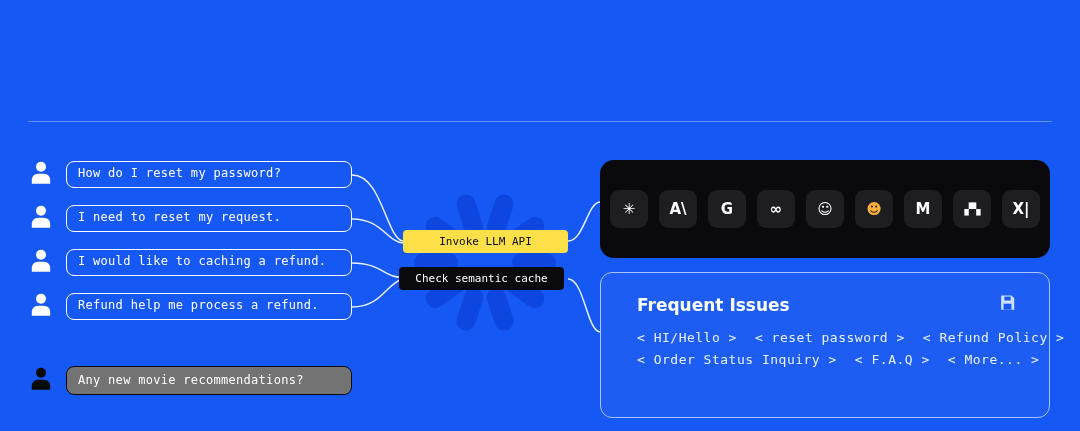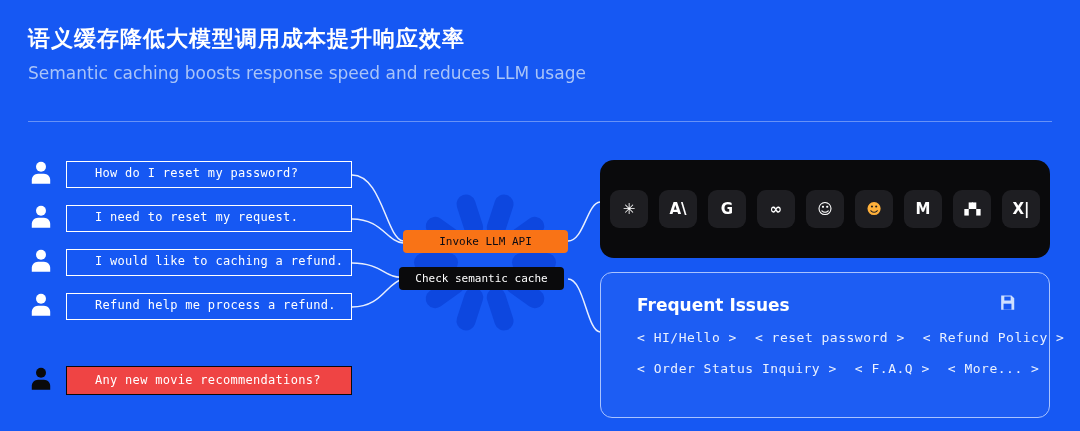--- a/index.html
+++ b/index.html
@@ -31,62 +31,58 @@
 
   .connectors{position:absolute;left:0;top:0;z-index:2;pointer-events:none;}
 
   
   .person{position:absolute;left:28px;width:26px;height:26px;z-index:3;}
   .person svg{width:26px;height:26px;fill:#ffffff;}
   .person.dark svg{fill:#0A0A0A;}
   .pi1{top:160px}.pi2{top:204px}.pi3{top:248px}.pi4{top:292px}.pi5{top:366px}
 
   .bubble{position:absolute;left:66px;box-sizing:border-box;width:286px;height:27px;
-    border:1.6px solid #ffffff;border-radius:0;background:transparent;color:#ffffff;
+    border:1.6px solid #ffffff;border-radius:8px;background:transparent;color:#ffffff;
     font-family:"DejaVu Sans Mono","Liberation Mono",monospace;font-size:12px;line-height:23px;
-    padding:0 28px;letter-spacing:0.3px;z-index:3;white-space:nowrap;}
+    padding:0 11px;letter-spacing:0.3px;z-index:3;white-space:nowrap;}
   .q1{top:161px}.q2{top:205px}.q3{top:249px}.q4{top:293px}
-  .bubble.dark{top:366px;height:29px;line-height:26px;background:#ef4444;border-color:#0A0A0A;}
+  .bubble.dark{top:366px;height:29px;line-height:26px;background:#737373;border-color:#0A0A0A;}
 
   
   .btn{position:absolute;box-sizing:border-box;width:165px;height:23px;border-radius:4px;
     font-family:"DejaVu Sans Mono","Liberation Mono",monospace;font-size:11px;line-height:23px;
     text-align:center;z-index:3;}
-  .btn-invoke{left:403px;top:230px;background:#f97316;color:#0a0a14;}
+  .btn-invoke{left:403px;top:230px;background:#fde047;color:#0a0a14;}
   .btn-cache{left:399px;top:267px;background:#0A0A0C;color:#ffffff;}
 
   
   .providers-panel{position:absolute;left:600px;top:160px;width:450px;height:98px;
     background:#0A0A0C;border-radius:14px;z-index:3;
     display:flex;align-items:center;justify-content:center;gap:11px;}
   .tile{width:38px;height:38px;border-radius:9px;background:#1E1E22;
     display:flex;align-items:center;justify-content:center;}
   .tile span{color:#ffffff;font-weight:bold;font-size:15px;font-family:"DejaVu Sans",sans-serif;}
   .tile.orange span{color:#FFB03A;}
   .tile.small span{font-size:11px;letter-spacing:-1px;}
 
   
   .fi-panel{position:absolute;left:600px;top:272px;width:450px;height:146px;box-sizing:border-box;
     border:1.5px solid #A9C3FF;border-radius:12px;z-index:3;background:rgba(255,255,255,0.03);}
   .fi-title{position:absolute;left:36px;top:22px;font-size:17px;font-weight:bold;color:#ffffff;}
   .fi-save{position:absolute;right:32px;top:20px;width:19px;height:19px;}
-  .fi-tags{position:absolute;left:36px;top:57px;display:flex;flex-direction:column;gap:16px;}
+  .fi-tags{position:absolute;left:36px;top:57px;display:flex;flex-direction:column;gap:7px;}
   .fi-row{display:flex;gap:18px;}
   .fi-tag{font-family:"DejaVu Sans Mono","Liberation Mono",monospace;font-size:13px;
     color:#EAF1FF;letter-spacing:0.5px;white-space:nowrap;}
 </style>
 </head>
 <body>
 
 <div class="stage">
 
-  <div class="header">
-    <h1 class="title">语义缓存降低大模型调用成本提升响应效率</h1>
-    <p class="subtitle">Semantic caching boosts response speed and reduces LLM usage</p>
-  </div>
   <div class="divider"></div>
 
   <div class="spinner">
     <div class="petal"></div>
       <div class="petal"></div>
       <div class="petal"></div>
     <div class="petal"></div>
       <div class="petal"></div>
       <div class="petal"></div>
     <div class="petal"></div>

